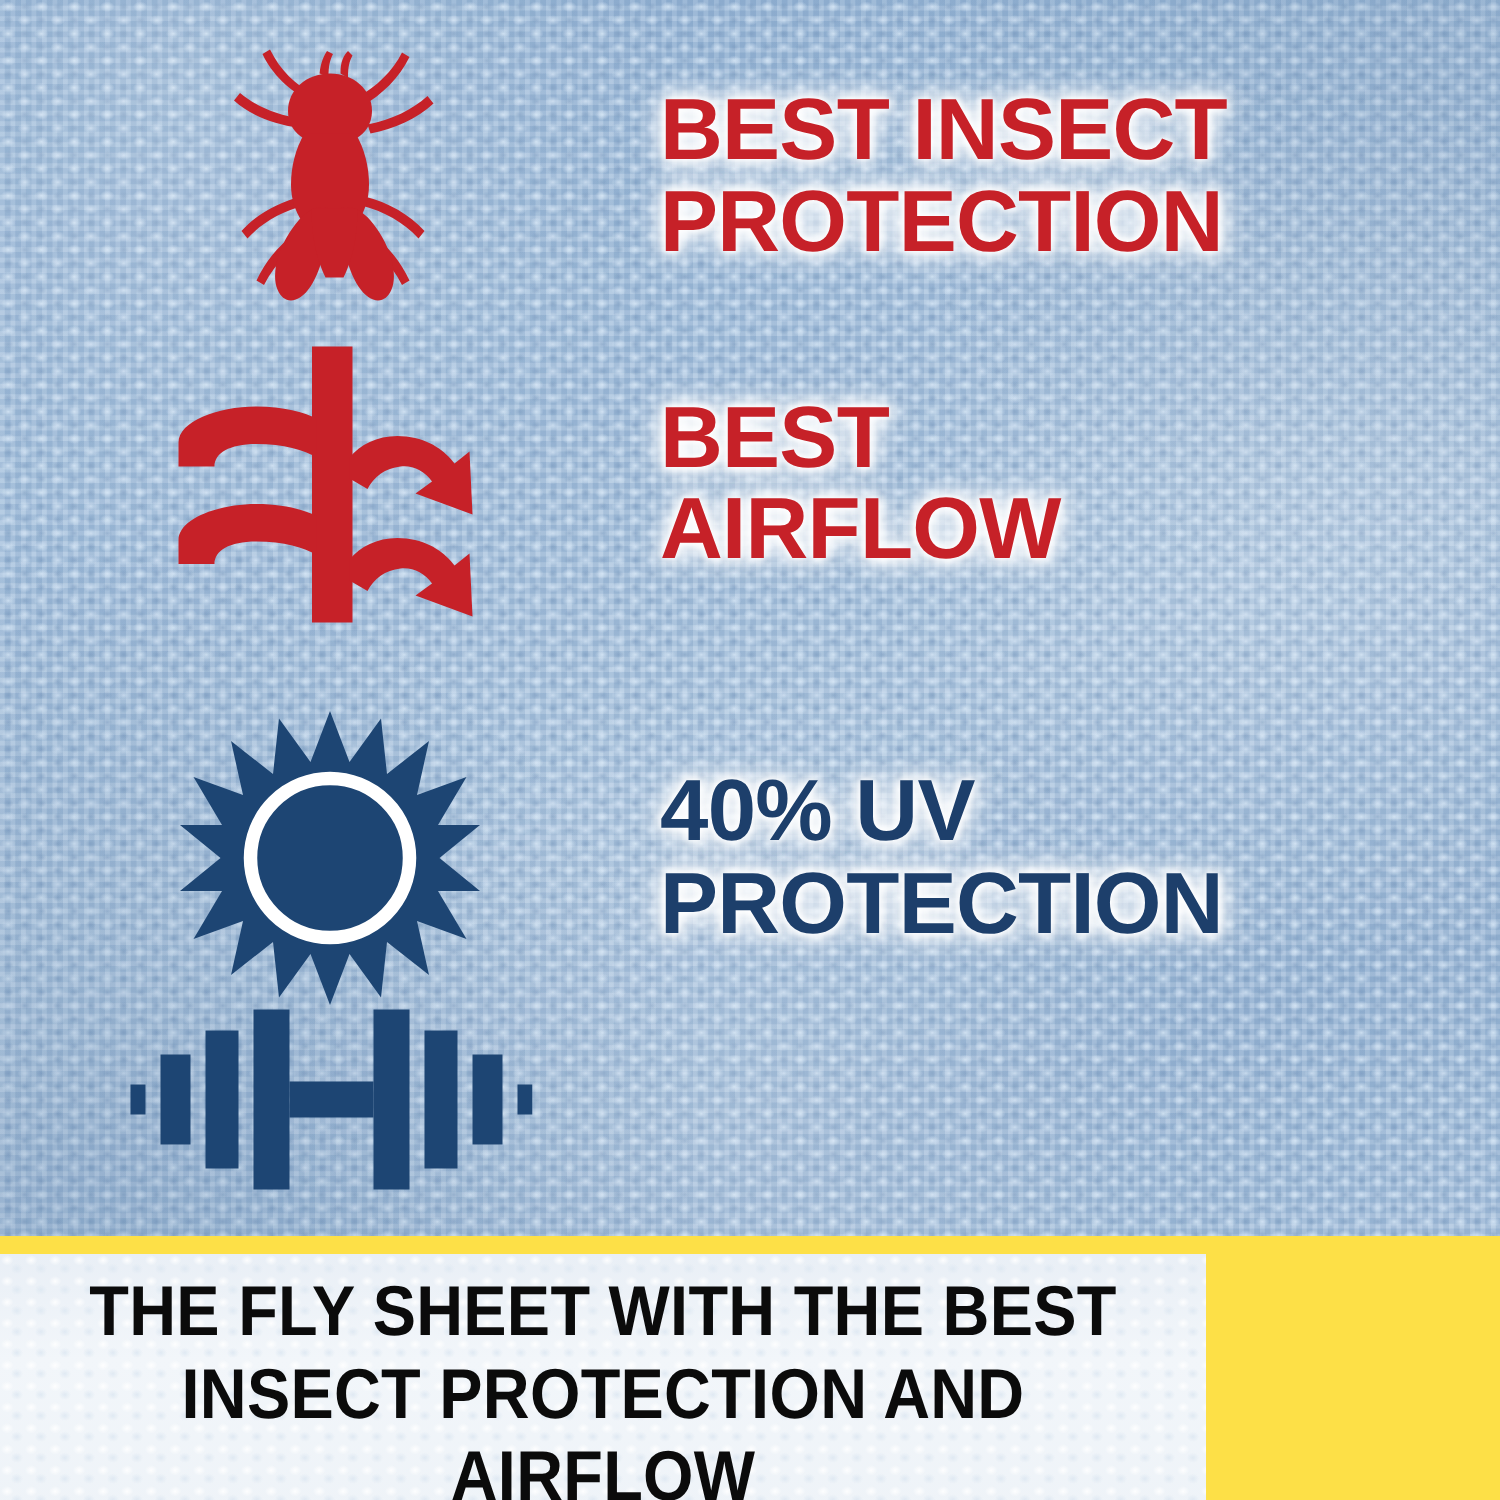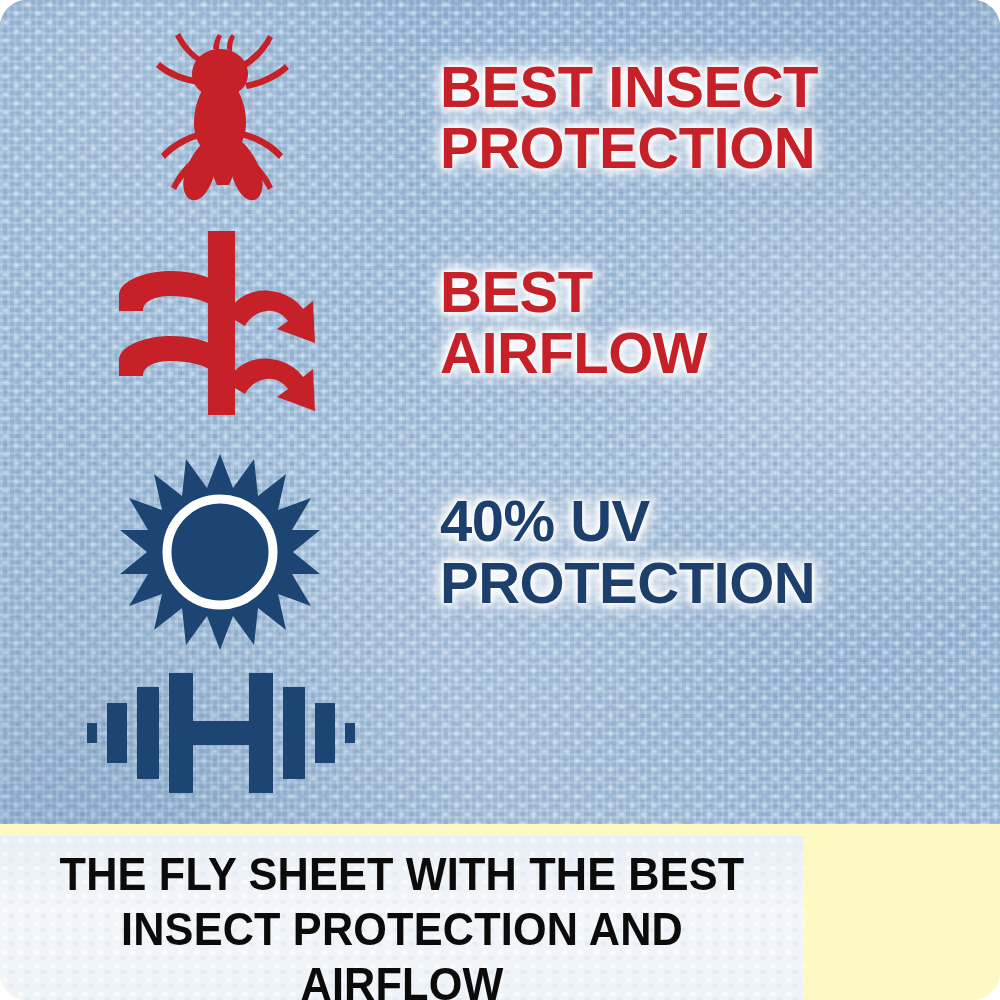--- a/index.html
+++ b/index.html
@@ -10,22 +10,21 @@
   }
   body {
     font-family: "Liberation Sans", sans-serif;
   }
 
   #poster {
     position: relative;
     width: 1000px;
     height: 1000px;
     overflow: hidden;
-    background: #fef9c3;
-    border-radius: 27px;
+    background: #fde047;
   }
 
   
   .mesh-bg {
     position: absolute;
     left: 0;
     top: 0;
     width: 1000px;
     height: 824px;
     background-color: #9cb8d7;
@@ -106,21 +105,21 @@
   .feature-text.navy {
     color: #1d3f6b;
     text-shadow:
       0 0 6px #ffffff, 0 0 6px #ffffff, 0 0 12px #ffffff,
       0 0 18px #ffffff, 0 0 22px rgba(255,255,255,0.85);
   }
 
   
   #row-insect    { top: 22px;  height: 190px; }
   #row-airflow   { top: 222px; height: 200px; }
-  #row-uv        { top: 444px; height: 215px; }
+  #row-uv        { top: 464px; height: 215px; }
   #row-durable   { top: 650px; height: 165px; }
 
   
   .caption-strip {
     position: absolute;
     left: 0;
     top: 824px;
     width: 804px;
     height: 176px;
     background-color: #eef3f8;

